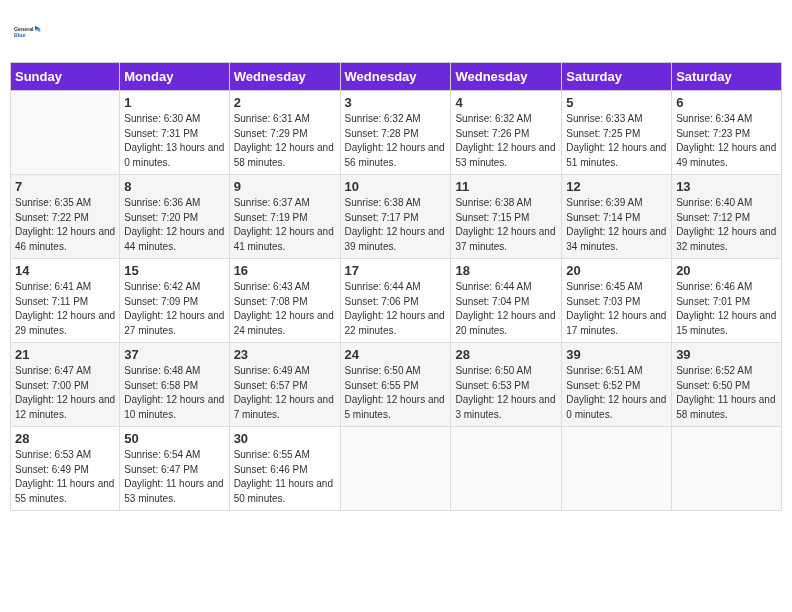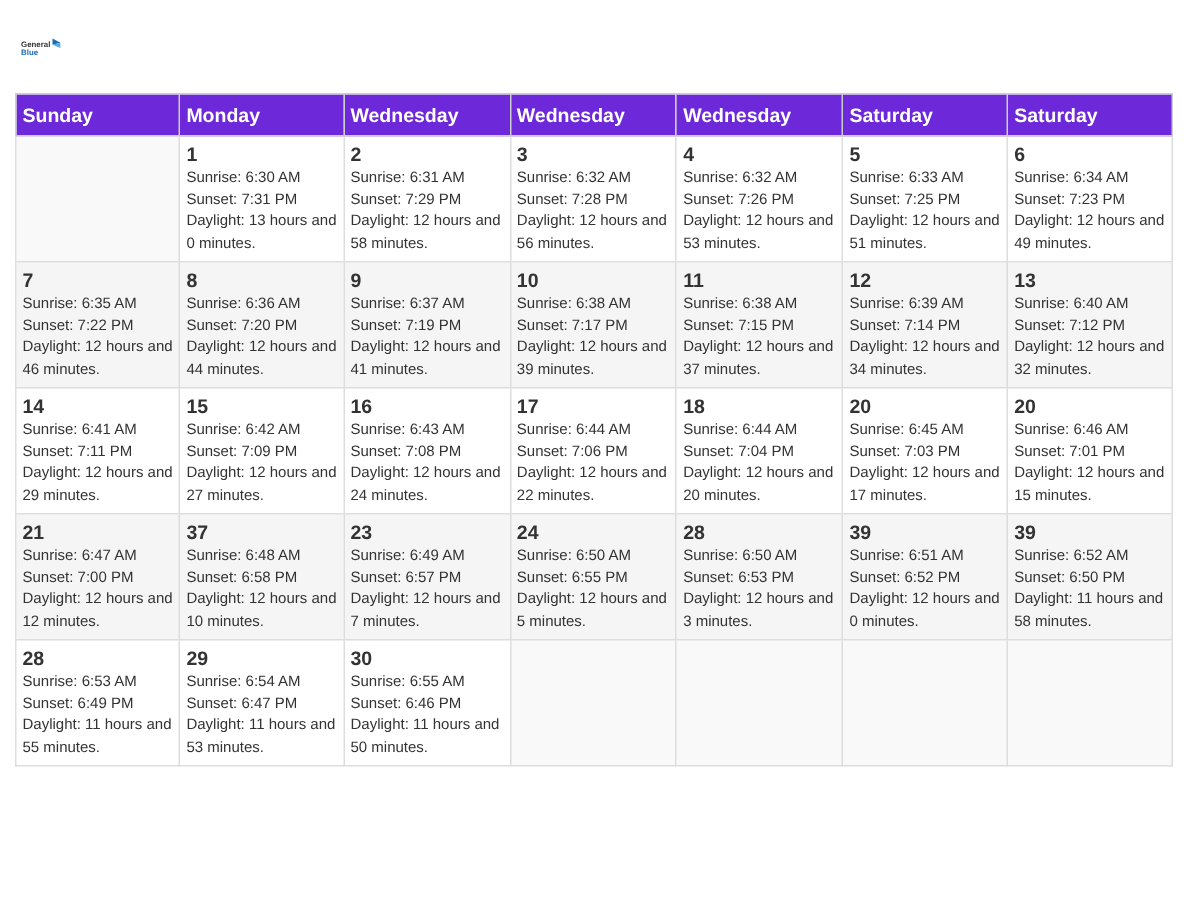--- a/index.html
+++ b/index.html
@@ -232,21 +232,21 @@
           <div class="day-num">39</div>
           <div class="day-info">Sunrise: 6:52 AM<br>Sunset: 6:50 PM<br>Daylight: 11 hours and 58 minutes.</div>
         </td>
       </tr>
       <tr>
         <td>
           <div class="day-num">28</div>
           <div class="day-info">Sunrise: 6:53 AM<br>Sunset: 6:49 PM<br>Daylight: 11 hours and 55 minutes.</div>
         </td>
         <td>
-          <div class="day-num">29</div>
+          <div class="day-num">50</div>
           <div class="day-info">Sunrise: 6:54 AM<br>Sunset: 6:47 PM<br>Daylight: 11 hours and 53 minutes.</div>
         </td>
         <td>
           <div class="day-num">30</div>
           <div class="day-info">Sunrise: 6:55 AM<br>Sunset: 6:46 PM<br>Daylight: 11 hours and 50 minutes.</div>
         </td>
         <td class="empty-cell"></td>
         <td class="empty-cell"></td>
         <td class="empty-cell"></td>
         <td class="empty-cell"></td>

